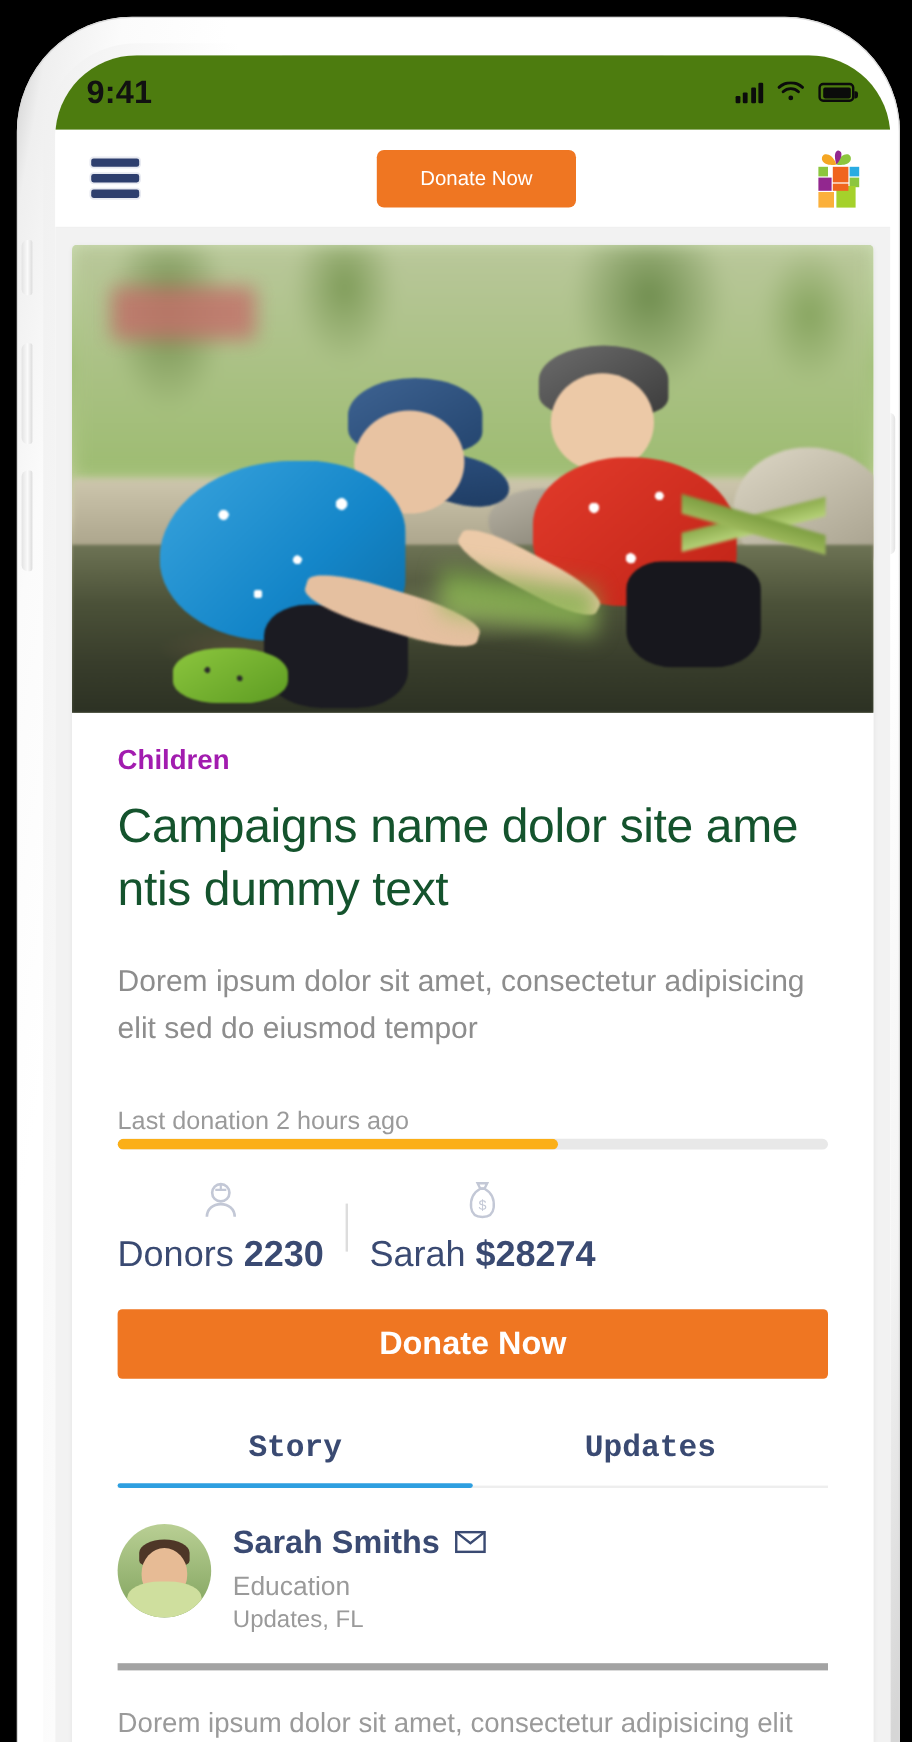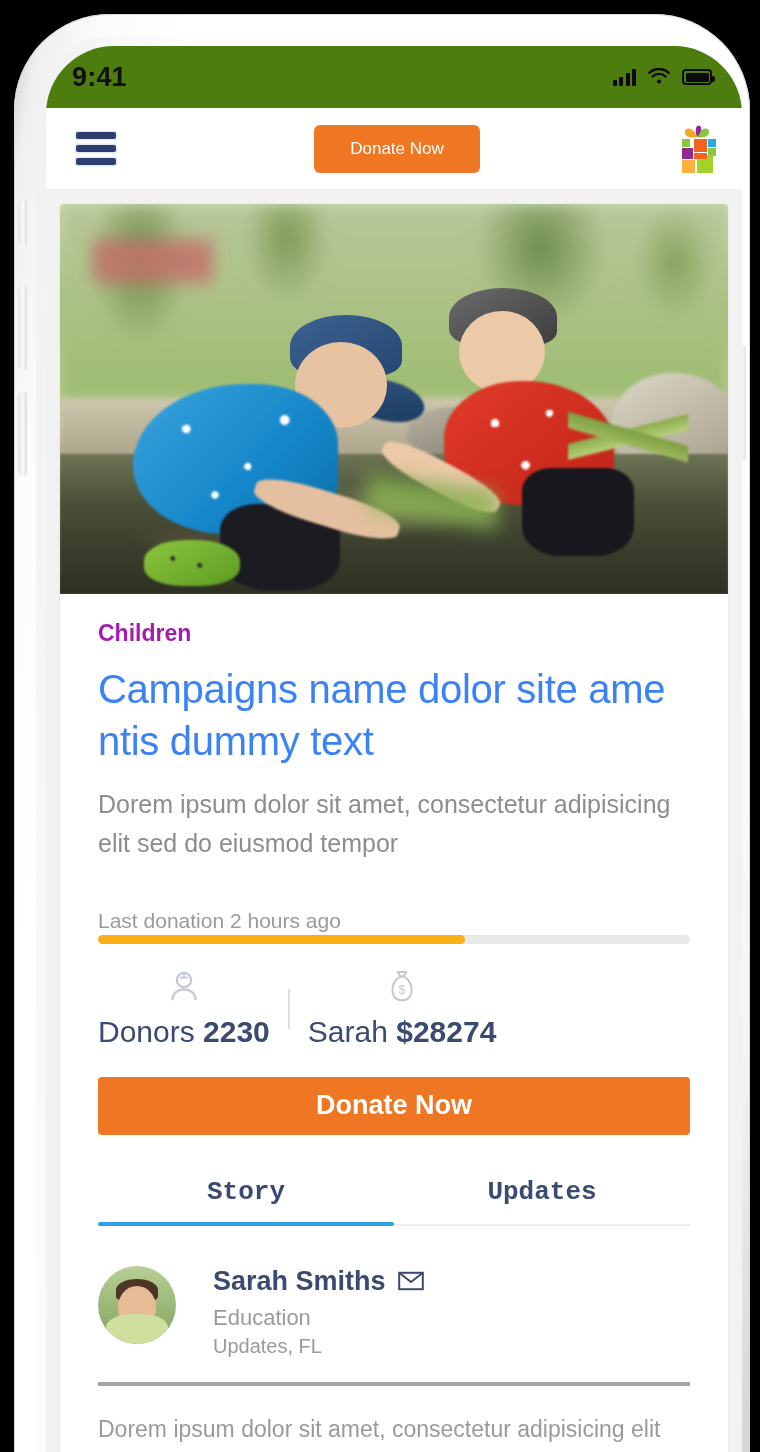--- a/index.html
+++ b/index.html
@@ -269,22 +269,22 @@
     background:linear-gradient(8deg, transparent 40%, rgba(150,190,90,.85) 46%, rgba(120,165,70,.8) 56%, transparent 60%);
     filter:blur(9px);
   }
 
   
   #card-body{ padding:26px 38px 0; }
   #category-label{
     color:#a21caf; font-size:23px; font-weight:bold; margin-bottom:16px;
   }
   #campaign-title{
-    color:#3b82f6; font-size:40px; font-weight:400;
-    line-height:1.3; letter-spacing:-.3px; margin-bottom:18px;
+    color:#14532d; font-size:40px; font-weight:400;
+    line-height:1.3; letter-spacing:-.3px; margin-bottom:32px;
   }
   #campaign-desc{
     color:#8d8d8d; font-size:25px; line-height:1.55; margin-bottom:46px;
   }
   #last-donation{ color:#9a9a9a; font-size:21px; margin-bottom:2px; }
 
   #progress-track{
     height:9px; background:#e8e8e8; border-radius:5px; overflow:hidden; margin-bottom:26px;
   }
   #progress-fill{ height:100%; background:#fbaf17; border-radius:5px; }
@@ -309,22 +309,22 @@
     color:#3a4a72; font-size:26px; font-weight:bold; cursor:pointer;
     position:relative;
   }
   .tab.active::after{
     content:""; position:absolute; left:0; right:0; bottom:-2px;
     height:4px; background:#2e9fe0; border-radius:2px;
   }
 
   
   #author-row{
-    display:flex; gap:37px; padding:40px 0 24px;
-    border-bottom:4px solid #a3a3a3;
+    display:flex; gap:18px; padding:30px 0 24px;
+    border-bottom:6px solid #a3a3a3;
   }
   #author-avatar{
     width:78px; height:78px; border-radius:50%; flex:none; overflow:hidden;
     background:linear-gradient(#b9cf94,#7fa25c);
     position:relative;
   }
   #author-avatar .av-face{
     position:absolute; left:50%; top:26%; transform:translateX(-50%);
     width:38px; height:42px; border-radius:50% 50% 46% 46%; background:#e7bb95;
   }

